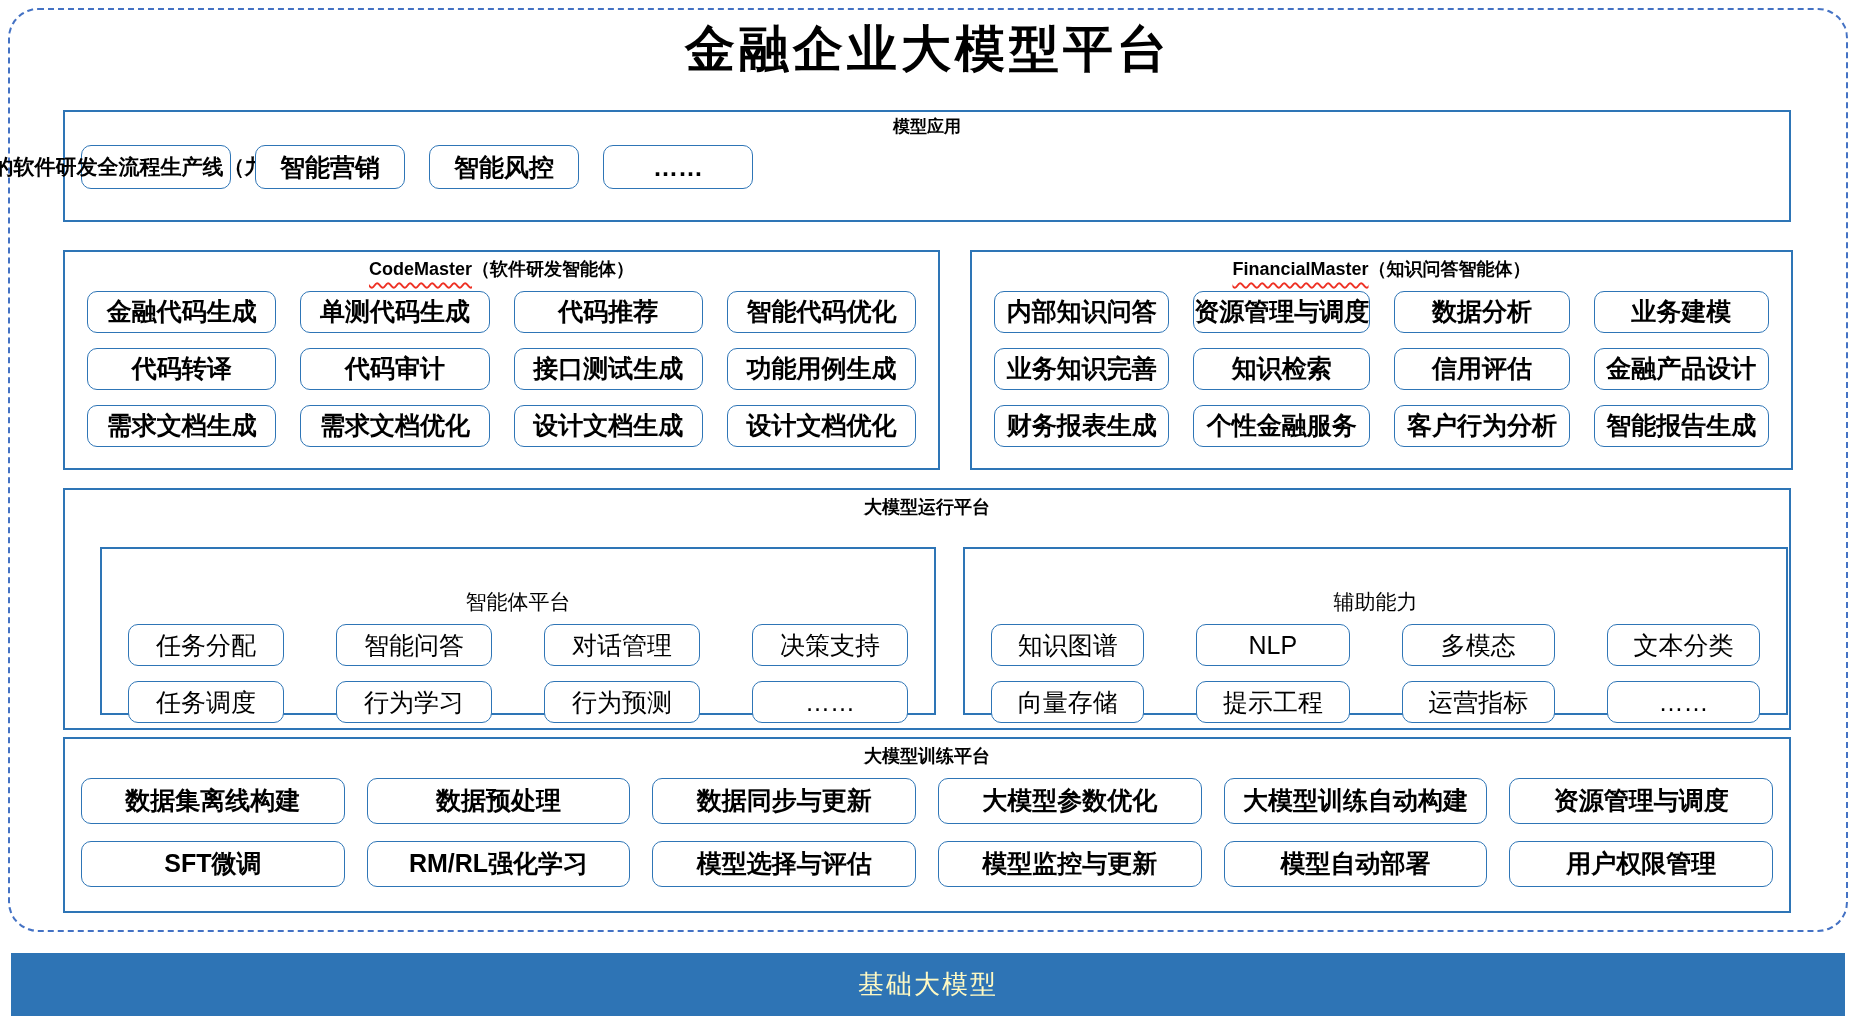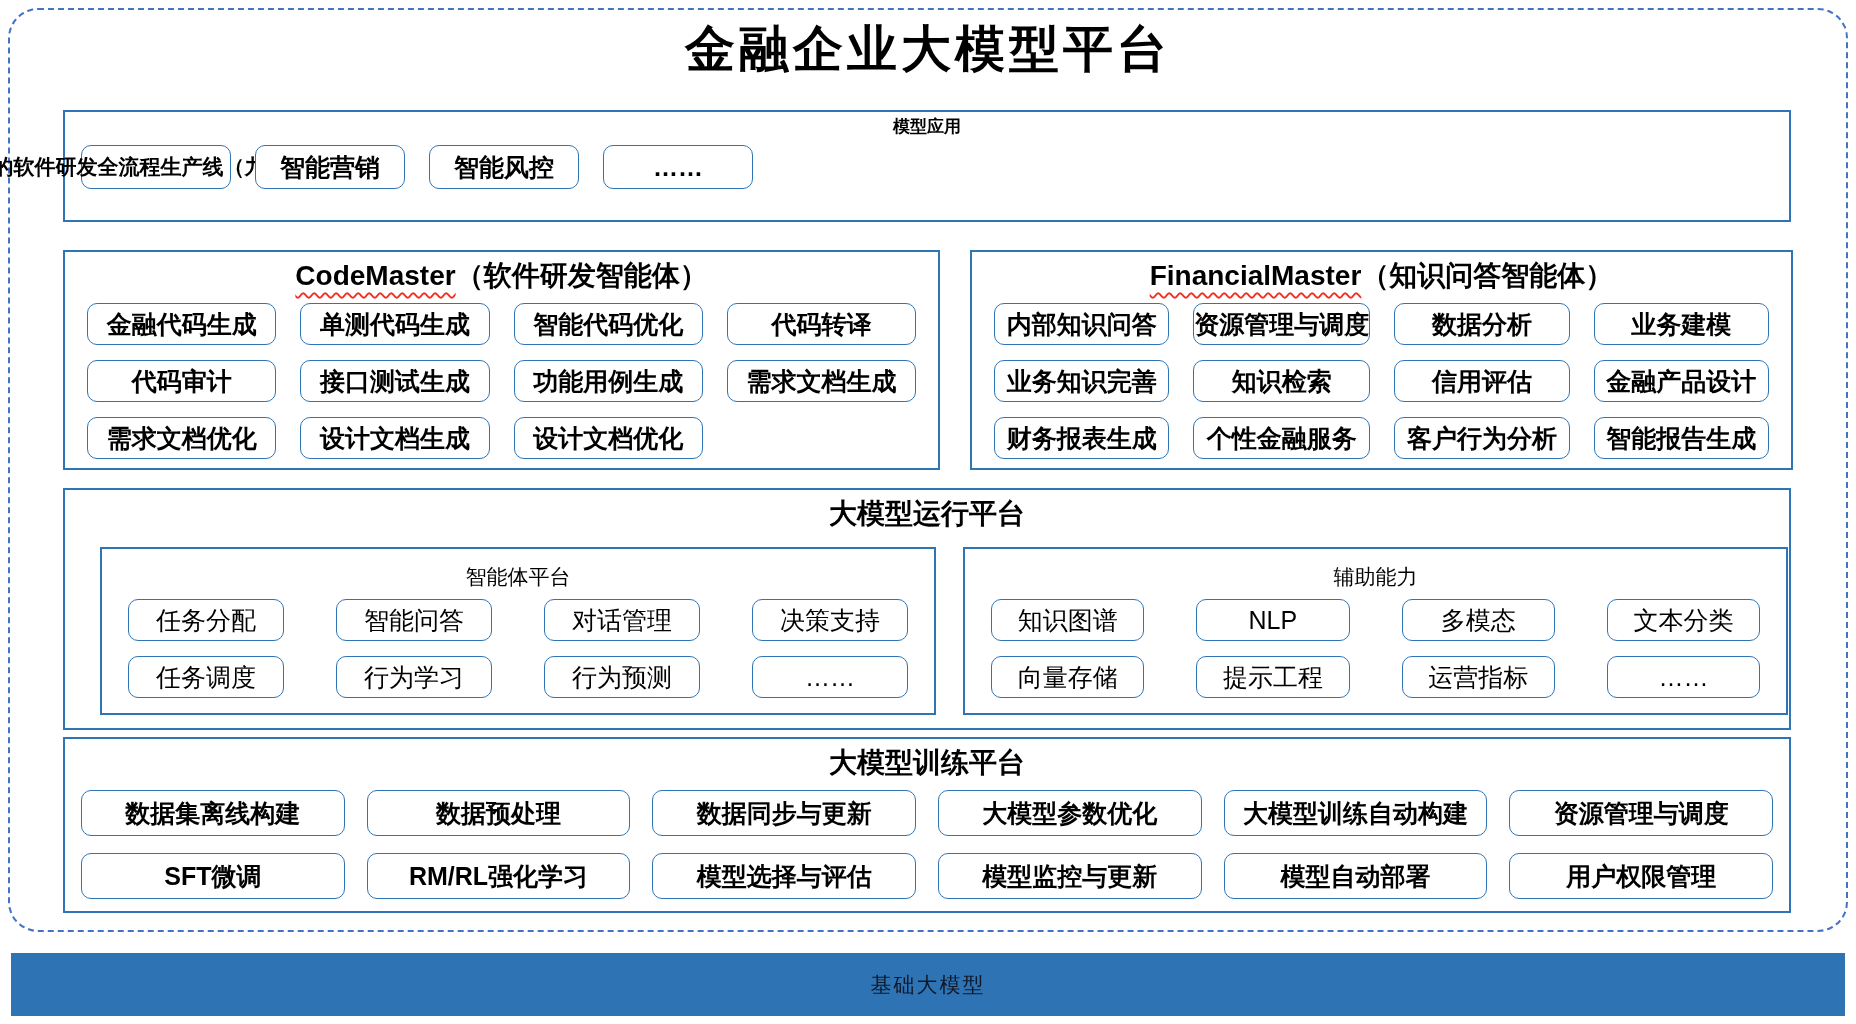--- a/index.html
+++ b/index.html
@@ -7,21 +7,21 @@
   .canvas{position:relative;width:1856px;height:1024px;background:#ffffff;overflow:hidden;}
 
   .outer-dash{position:absolute;left:8px;top:8px;width:1836px;height:920px;
     border:2px dashed #4472C4;border-radius:30px;}
 
   .main-title{position:absolute;left:0;top:16px;width:100%;text-align:center;
     font-family:"DejaVu Serif", serif;font-weight:bold;font-size:50px;letter-spacing:4px;}
 
   .section{position:absolute;border:2px solid #2E75B6;background:#fff;box-sizing:border-box;}
   .sec-title{text-align:center;font-weight:bold;font-size:17px;padding-top:5px;line-height:1.2;}
-  .sec-title-big{text-align:center;font-weight:bold;font-size:28px;padding-top:6px;line-height:1.25;}
+  .sec-title-big{text-align:center;font-weight:bold;font-size:18px;padding-top:6px;line-height:1.25;}
   .squiggle{text-decoration:underline;text-decoration-style:wavy;text-decoration-color:#EE3124;
     text-decoration-thickness:2px;text-underline-offset:7px;}
 
   .item-box{border:1.5px solid #2E75B6;border-radius:10px;background:#fff;box-sizing:border-box;
     display:flex;align-items:center;justify-content:center;font-size:25px;font-weight:bold;
     white-space:nowrap;}
 
   
   .s1{left:63px;top:110px;width:1728px;height:112px;}
   .s1-row{display:flex;gap:24px;padding:8px 16px 0;}
@@ -32,33 +32,33 @@
   .s2-left{left:63px;top:250px;width:877px;height:220px;}
   .s2-right{left:970px;top:250px;width:823px;height:220px;}
   .agent-grid{display:grid;grid-template-columns:repeat(4,1fr);gap:15px 24px;padding:10px 22px 8px;}
   .agent-grid .item-box{height:42px;width:auto;}
 
   
   .s3{left:63px;top:488px;width:1728px;height:242px;}
   .sub-box{position:absolute;border:2px solid #2E75B6;background:#fff;box-sizing:border-box;}
   .sub-left{left:35px;top:57px;width:836px;height:168px;}
   .sub-right{left:898px;top:57px;width:825px;height:168px;}
-  .sub-title{text-align:center;font-weight:normal;font-size:21px;padding-top:14px;}
+  .sub-title{text-align:center;font-weight:normal;font-size:21px;padding-top:7px;margin-top:32px;}
   .sub-grid{display:grid;grid-template-columns:repeat(4,1fr);gap:15px 52px;padding:8px 26px 0;}
   .sub-grid .item-box{height:42px;font-weight:normal;}
 
   
   .s4{left:63px;top:737px;width:1728px;height:176px;}
   .train-grid{display:grid;grid-template-columns:repeat(6,1fr);gap:17px 22px;padding:10px 16px 0;}
   .train-grid .item-box{height:46px;}
 
   
   .base-bar{position:absolute;left:11px;top:953px;width:1834px;height:63px;background:#2E74B5;
     display:flex;align-items:center;justify-content:center;}
-  .base-bar-label{color:#0f172a;font-size:21px;font-weight:500;letter-spacing:2px;}
+  .base-bar-label{color:#fef9c3;font-size:26px;font-weight:500;letter-spacing:2px;}
 </style>
 </head>
 <body>
 
 <div class="canvas">
 
   <div class="outer-dash"></div>
 
   <div class="main-title">金融企业大模型平台</div>
 
@@ -72,20 +72,21 @@
           <div class="item-box">……</div>
         </div>
     </div>
   </div>
 
   <div class="section s2-left">
     <div class="sec-title-big"><span class="squiggle">CodeMaster</span><span>（软件研发智能体）</span></div>
     <div class="agent-grid">
         <div class="item-box">金融代码生成</div>
         <div class="item-box">单测代码生成</div>
+        <div class="item-box">代码推荐</div>
         <div class="item-box">智能代码优化</div>
         <div class="item-box">代码转译</div>
         <div class="item-box">代码审计</div>
         <div class="item-box">接口测试生成</div>
         <div class="item-box">功能用例生成</div>
         <div class="item-box">需求文档生成</div>
         <div class="item-box">需求文档优化</div>
         <div class="item-box">设计文档生成</div>
         <div class="item-box">设计文档优化</div>
       </div>

